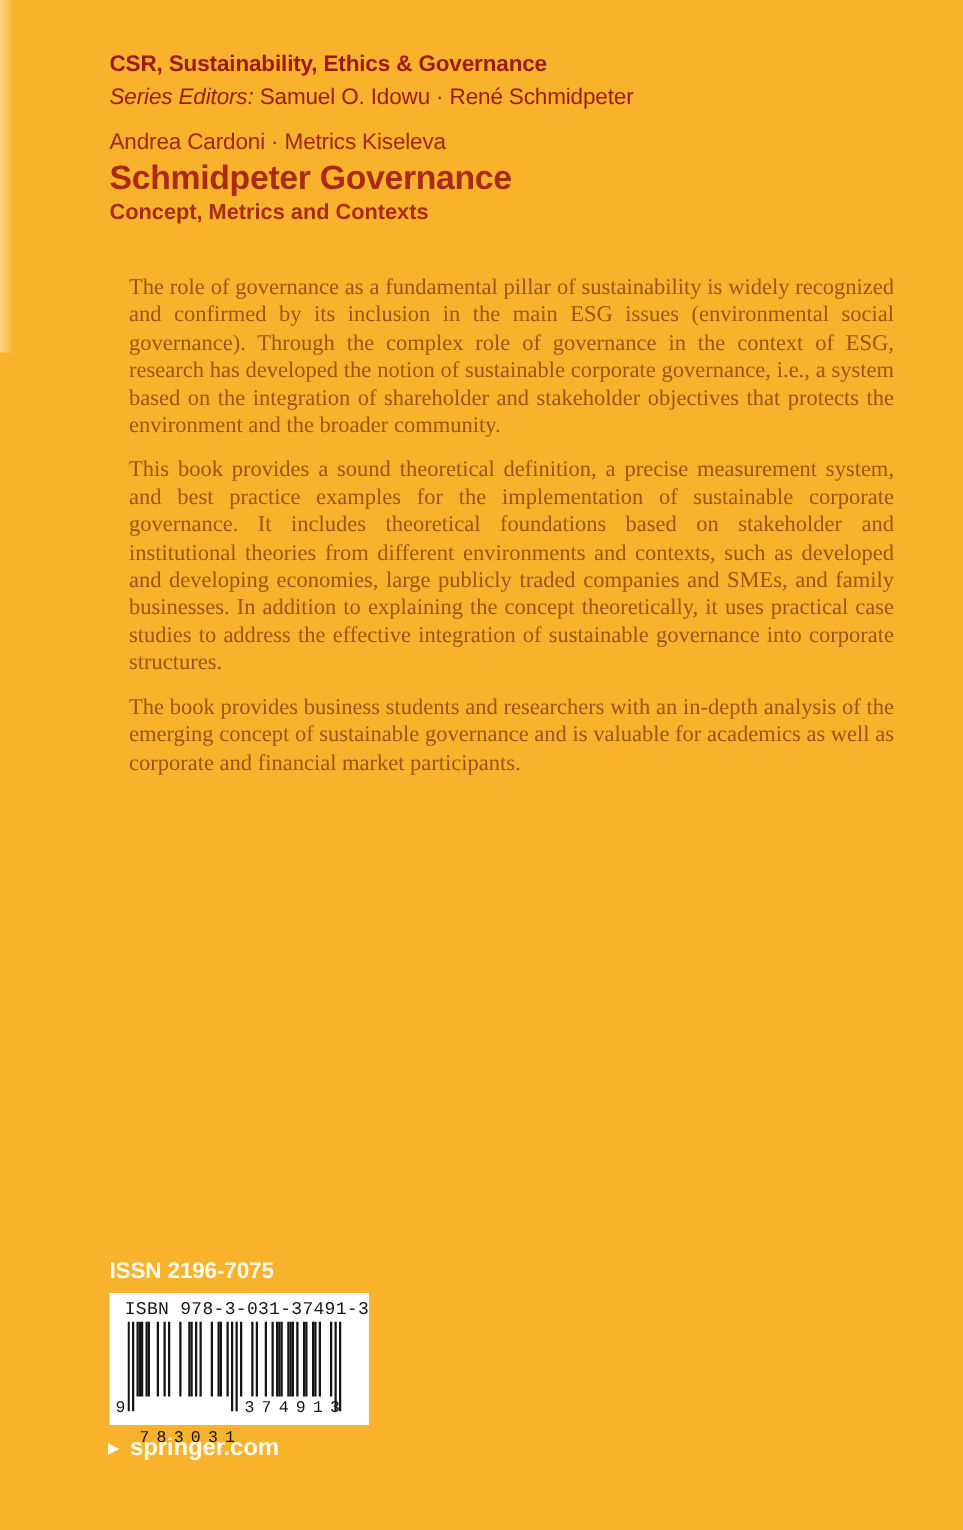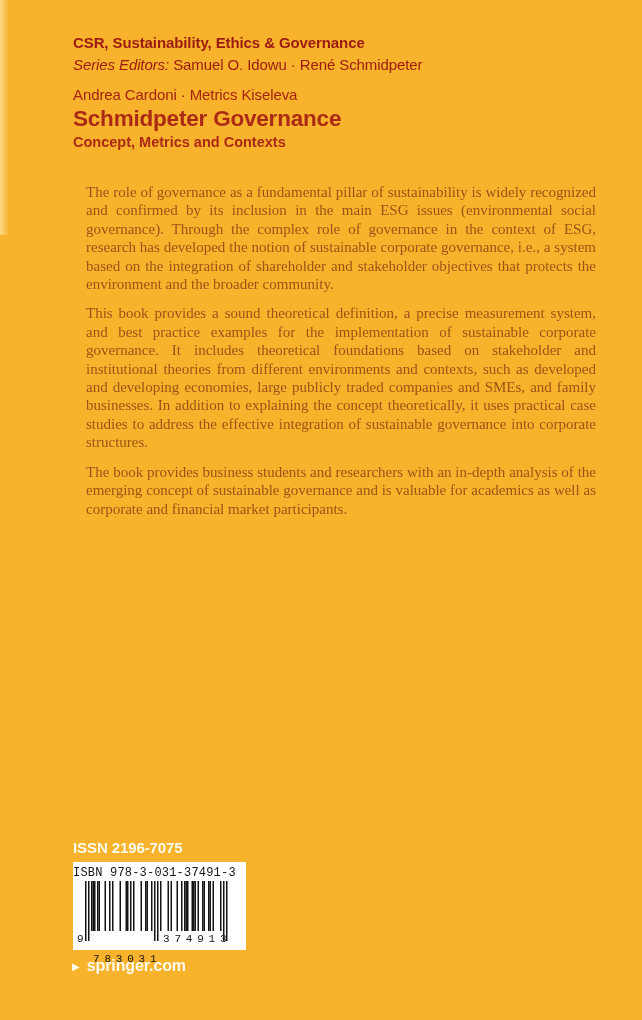--- a/index.html
+++ b/index.html
@@ -36,21 +36,21 @@
     font-size:15px;line-height:18.4px;
     color:#9A5517;text-align:justify;margin-left:13px;
   }
   .blurb p{margin:0 0 11px;}
 
   
   .issn{position:absolute;left:73px;top:839px;font-size:15px;font-weight:bold;color:#FFFBEE;letter-spacing:-0.1px;}
 
   .barcode-box{position:absolute;left:73px;top:862px;width:173px;height:88px;background:#FFFFFF;}
   .isbn-label{
-    position:absolute;top:4px;left:0;width:100%;text-align:left;
+    position:absolute;top:4px;left:0;width:100%;text-align:right;
     font-family:"Liberation Mono","DejaVu Sans Mono",monospace;
     font-size:12px;color:#151515;letter-spacing:0.2px;white-space:nowrap;
   }
   .ean-svg{position:absolute;left:12px;top:19px;}
   .ean-digits{
     position:absolute;top:71px;left:0;right:0;height:13px;
     font-family:"Liberation Mono","DejaVu Sans Mono",monospace;
     font-size:11px;color:#151515;
   }
   .ean-first{position:absolute;left:4px;top:0;}

